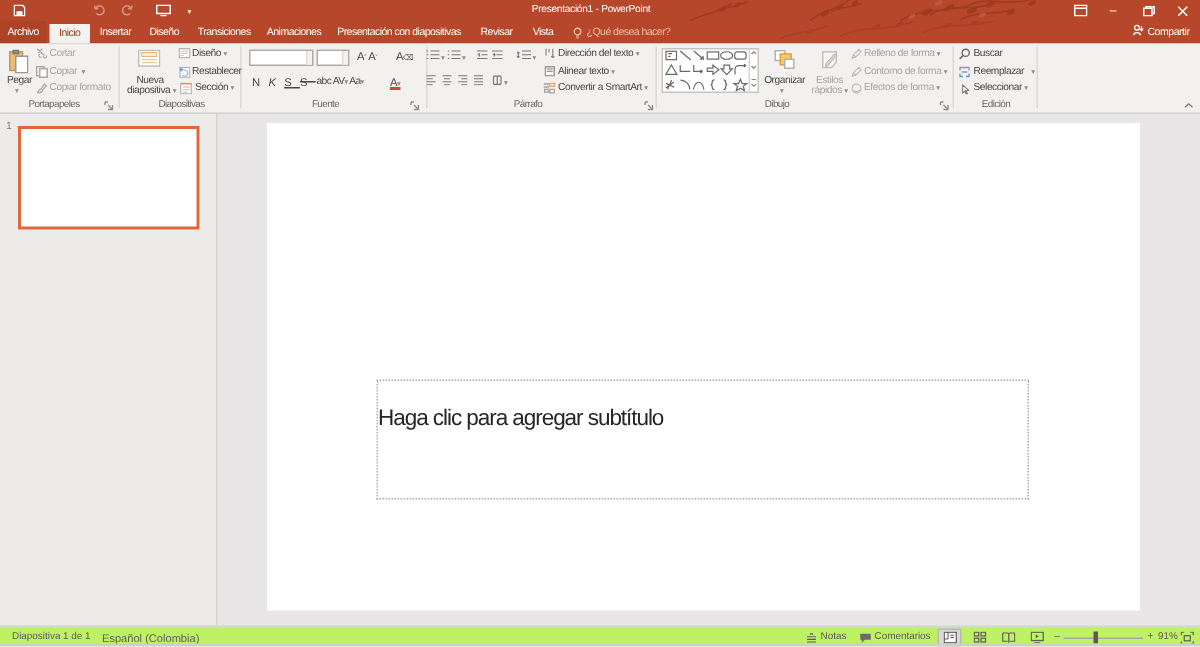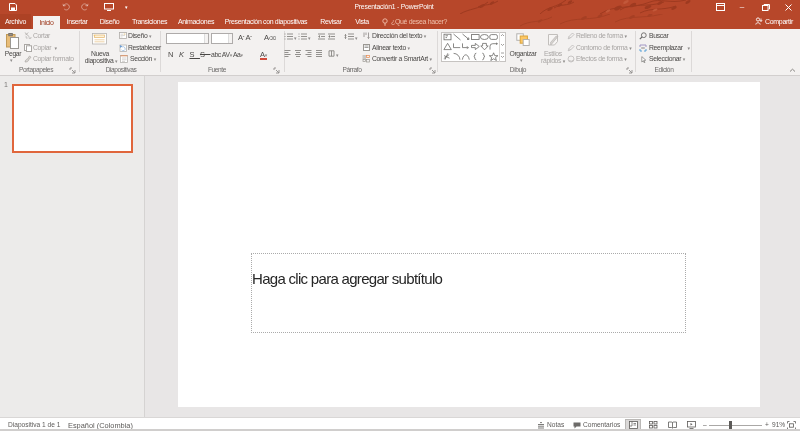--- a/index.html
+++ b/index.html
@@ -39,21 +39,21 @@
   #thumb-num { position:absolute; left:4px; top:81px; font-size:7px; color:#7a7876; }
 
   
   #slide { position:absolute; left:178px; top:82px; width:582px; height:325px; background:#fff; }
   #ph-title { position:absolute; left:73px; top:53px; width:436px; height:114px; border:1px dotted #ababab; }
   #ph-title .t { position:absolute; left:0; right:0; bottom:3px; text-align:center; font-size:29px; color:#262626; letter-spacing:1.55px; }
   #ph-sub { position:absolute; left:73px; top:171px; width:435px; height:80px; border:1px dotted #ababab; }
   #ph-sub .t { position:absolute; left:0; right:0; top:0px; text-align:left; font-size:15px; color:#262626; letter-spacing:-0.7px;margin-top:16px; }
 
   
-  #statusbar { position:absolute; left:0; top:417px; width:800px; height:14px; background:#ffffff; border-top:1px solid #d9d7d6; font-size:6.6px; color:#5c5a58; }
+  #statusbar { position:absolute; left:0; top:417px; width:800px; height:14px; background:#bef264; border-top:1px solid #d9d7d6; font-size:6.6px; color:#5c5a58; }
   #statusbar .item { position:absolute; top:3px; }
   #winedge { position:absolute; left:0; top:429px; width:800px; height:2px; background:#d0cecd; }
 </style>
 </head>
 <body>
 <div id="app">
 
   <div id="titlebar">
     <svg class="abs" style="left:0;top:0" width="800" height="14" viewBox="0 0 800 14">
       <g stroke="#9e3a20" fill="none" stroke-width="1">

